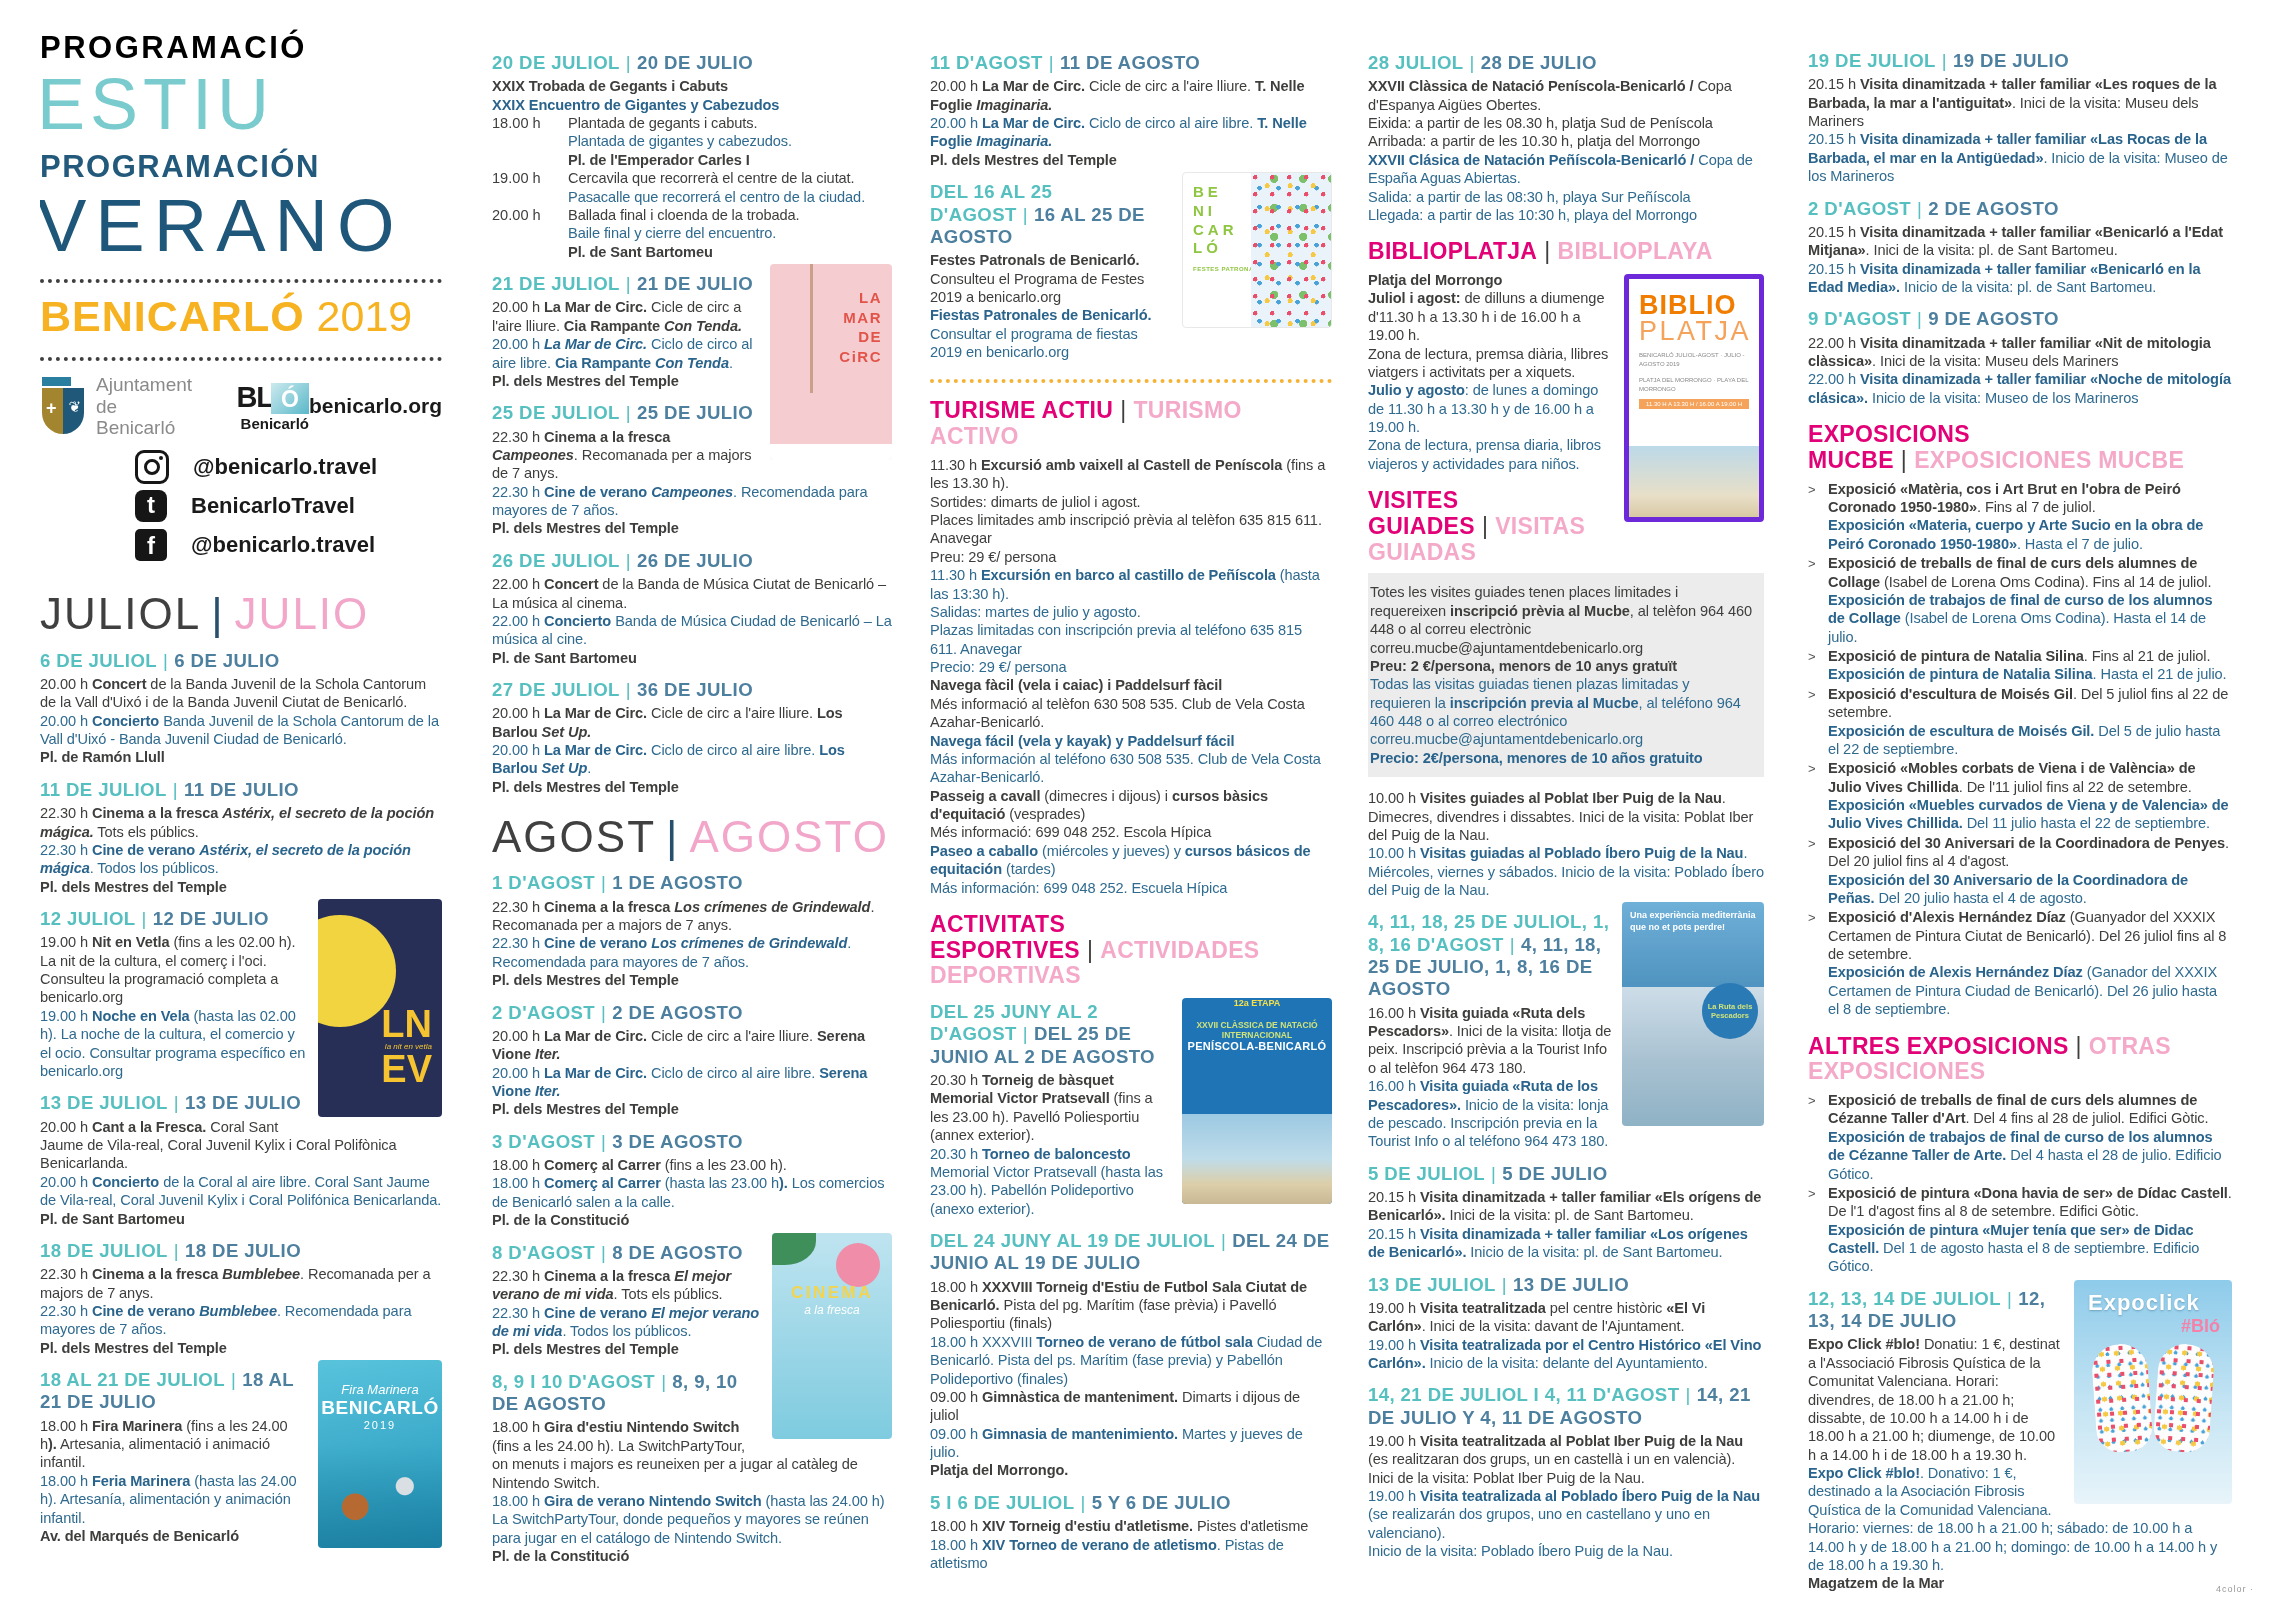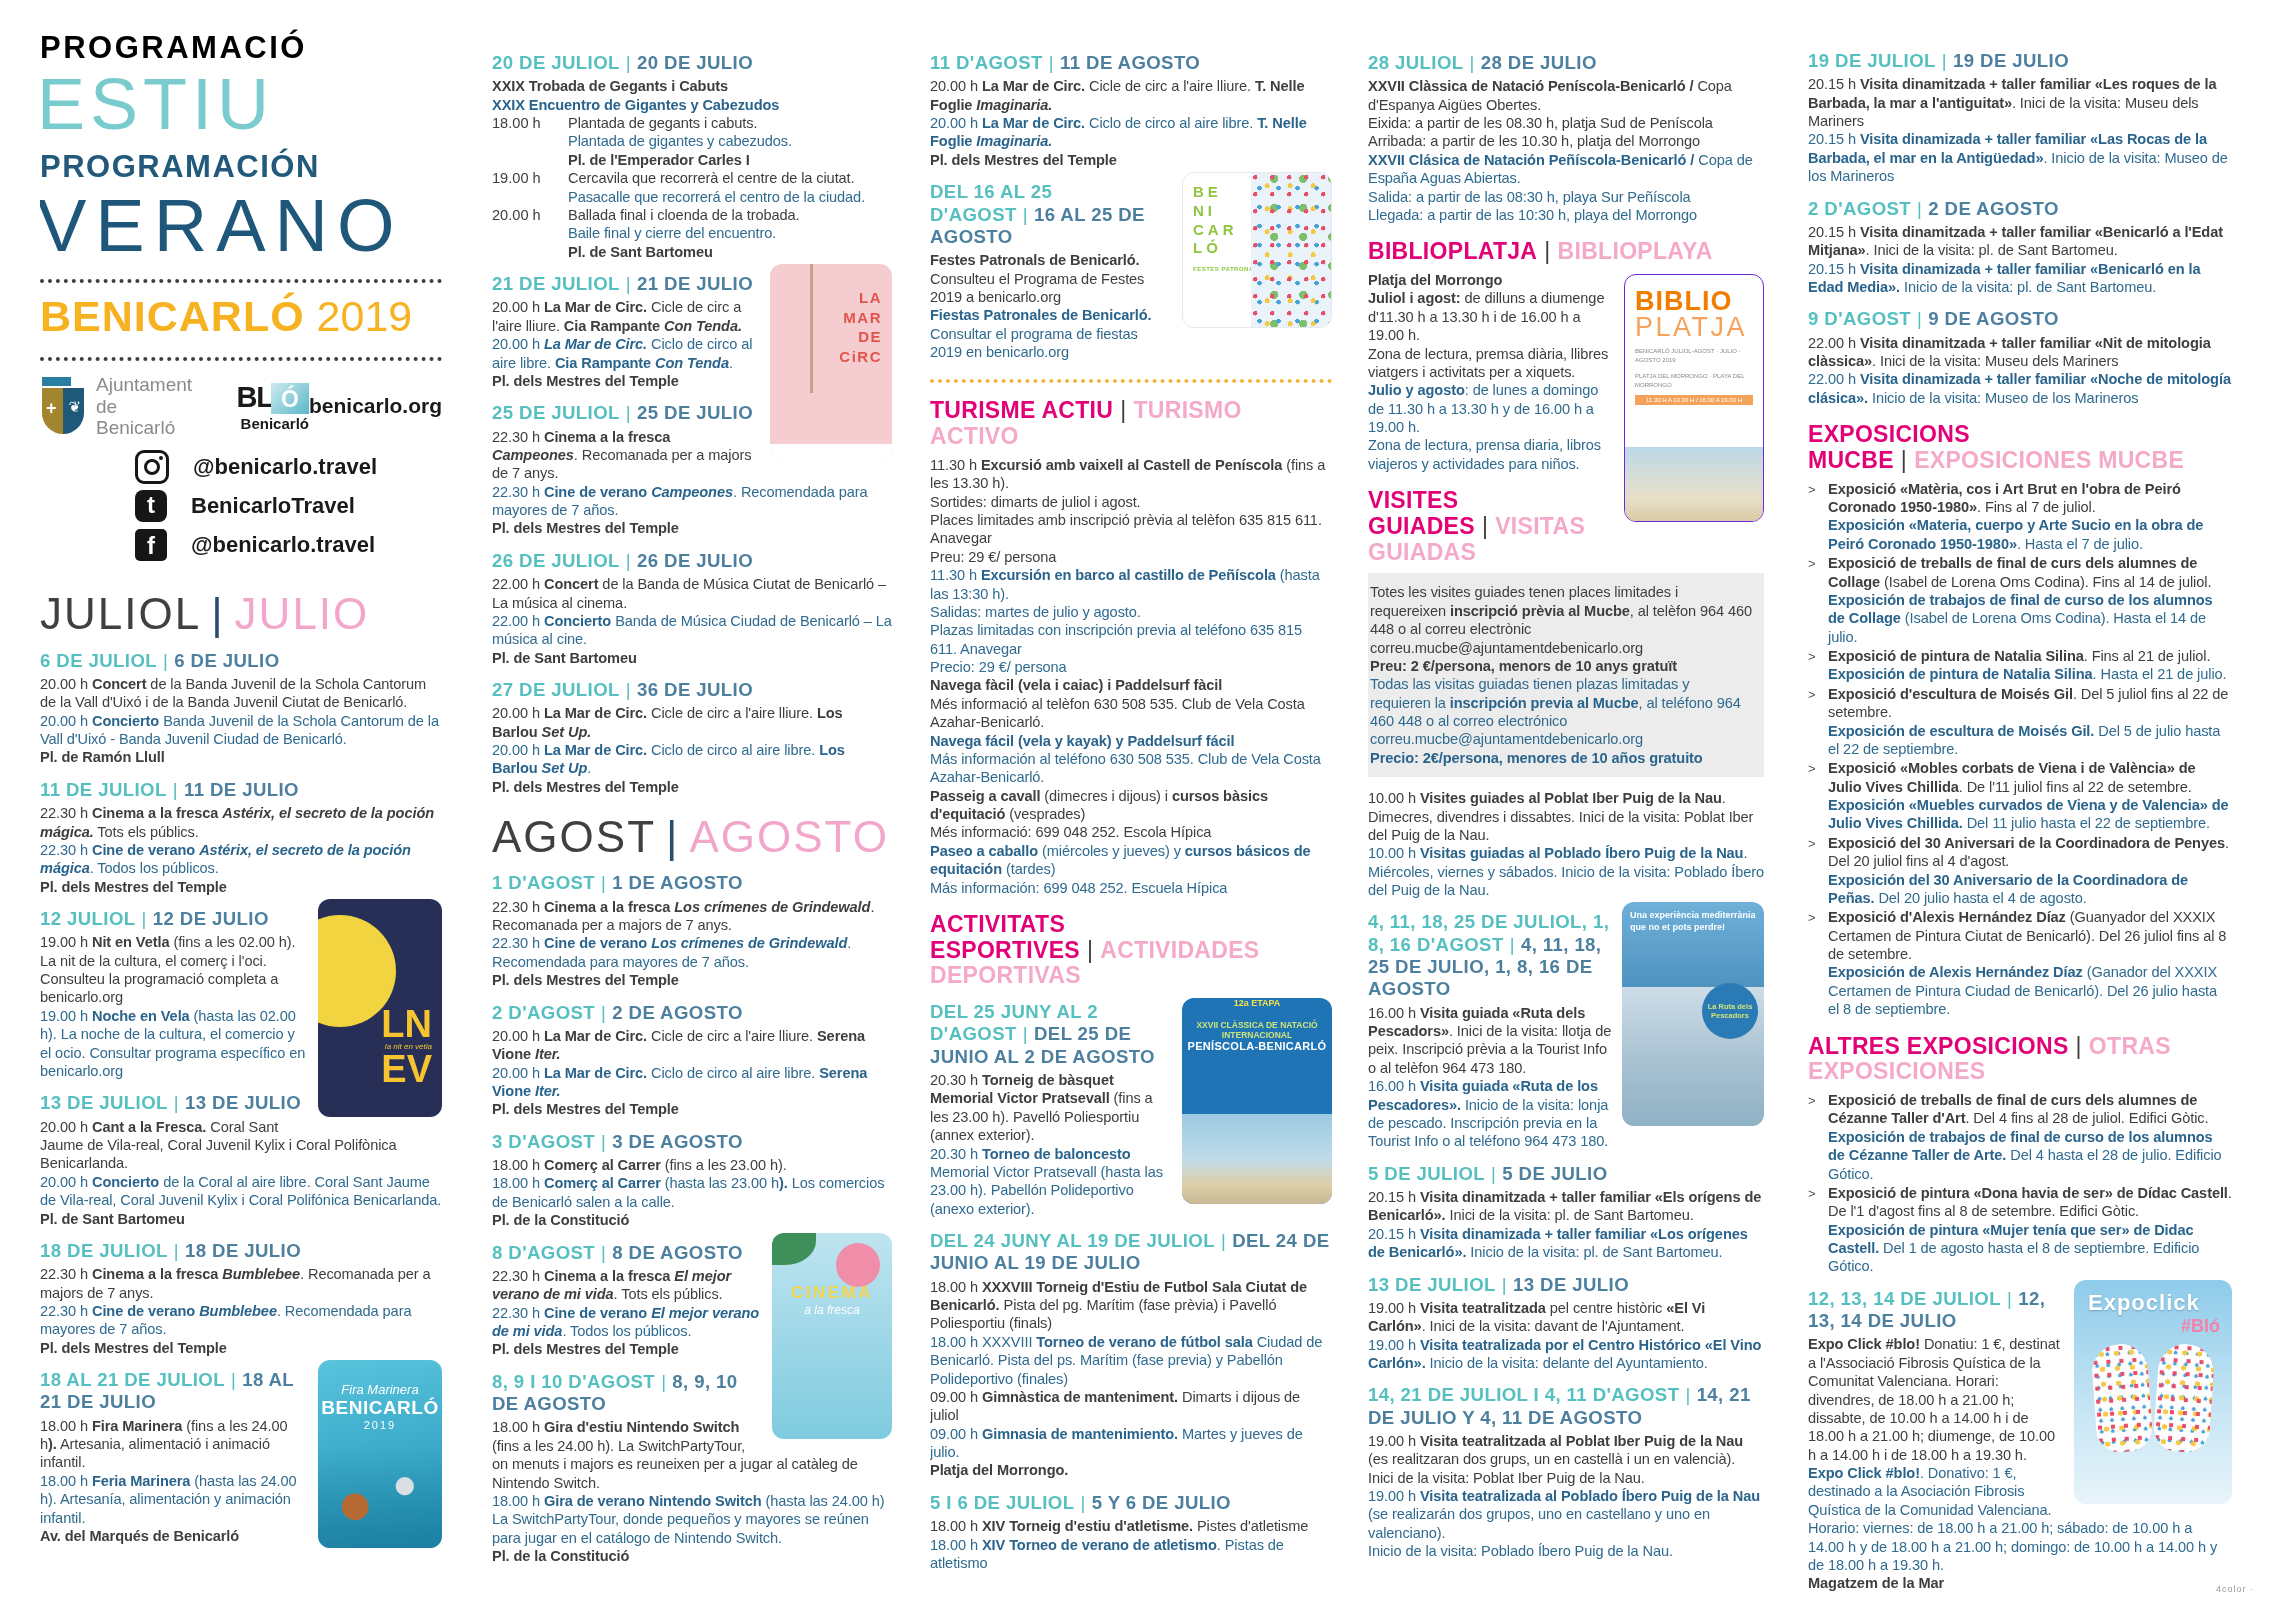--- a/index.html
+++ b/index.html
@@ -75,21 +75,21 @@
   .trow{display:flex;}
   .trow .time{flex:0 0 76px;font-size:14.6px;color:#3e3e3c;line-height:1.26;}
   .trow .tc{flex:1;}
   .gbox{background:#ececec;padding:10px 12px;margin:8px 0 12px -10px;}
   .bullet{display:flex;margin:0 0 1px;}
   .bmark{flex:0 0 20px;color:#555;font-size:13px;line-height:18px;padding-top:1px;}
   .bc{flex:1;}
   .ydiv{border:none;border-top:4px dotted #f5b335;margin:18px 0 14px;}
 
   
-  .poster{float:right;margin:3px 0 6px 10px;position:relative;overflow:hidden;border-radius:12px;}
+  .poster{float:right;margin:3px 0 6px 10px;position:relative;overflow:hidden;border-radius:4px;}
   .pl{display:block;position:relative;}
   .p-lnev{background:#272f56;display:flex;flex-direction:column;justify-content:flex-end;
           padding:16px 0 30px;box-sizing:border-box;align-items:flex-end;}
   .p-lnev::before{content:'';position:absolute;left:-34px;top:16px;width:112px;height:112px;border-radius:50%;background:#f2d441;}
   .lv-big{font-size:38px;font-weight:800;color:#f5c430;text-align:right;padding-right:10px;line-height:0.95;}
   .lv-small{font-size:8px;color:#f5c430;text-align:right;padding-right:10px;font-style:italic;}
   .p-fira{background:linear-gradient(170deg,#59c3dc,#1e93b8);color:#fff;text-align:center;
           padding-top:22px;box-sizing:border-box;}
   .fm-script{font-size:13px;font-style:italic;}
   .fm-big{font-size:19px;font-weight:800;letter-spacing:0.5px;}
@@ -116,21 +116,21 @@
                        radial-gradient(circle at 70% 55%,#f6c944 12%,transparent 13%),
                        radial-gradient(circle at 45% 80%,#4aa3d8 12%,transparent 13%),
                        radial-gradient(circle at 80% 20%,#7cc06c 12%,transparent 13%);
       background-size:17px 17px,23px 23px,19px 19px,29px 29px;}
   .p-natacio{background:#1e74b4;color:#fff;text-align:center;box-sizing:border-box;margin-left:12px;}
   .nt-etapa{font-size:9px;color:#f5e04b;font-weight:700;}
   .nt-t1{font-size:8.5px;font-weight:700;color:#cfe37a;margin-top:12px;}
   .nt-t2{font-size:11px;font-weight:800;color:#fff;letter-spacing:0.3px;}
   .p-natacio::after{content:'';position:absolute;bottom:0;left:0;right:0;height:44%;
       background:linear-gradient(180deg,#9cc9e2,#bfdcea 50%,#dccfa9 78%,#c9b894);}
-  .p-biblio{background:#fff;border:1px solid #6d28d9;padding:14px 10px 0;box-sizing:border-box;}
+  .p-biblio{background:#fff;border:5px solid #6d28d9;padding:14px 10px 0;box-sizing:border-box;}
   .bb-1{font-size:27px;font-weight:800;color:#f07c00;line-height:0.95;letter-spacing:1px;}
   .bb-2{font-size:27px;font-weight:400;color:#f5a35b;line-height:0.95;letter-spacing:2.5px;}
   .bb-meta{font-size:6px;color:#888;margin-top:7px;line-height:1.5;}
   .bb-hours{font-size:6px;color:#fff;background:#f5a35b;margin-top:5px;padding:2px;text-align:center;}
   .p-biblio::after{content:'';position:absolute;bottom:0;left:0;right:0;height:30%;
       background:linear-gradient(180deg,#bcd9e8,#e8dfc8 70%,#d9c9a4);}
   .p-ruta{background:linear-gradient(180deg,#6fb0d8 0%,#4f93c0 38%,#cddde8 38%,#a9c2d2 70%,#8fb2c5 100%);
       color:#fff;padding:8px 8px 0;box-sizing:border-box;}
   .rt-t{font-size:9px;font-weight:700;line-height:1.25;}
   .rt-badge{position:absolute;right:6px;top:36%;width:56px;height:56px;border-radius:50%;background:#2a7ab5;

